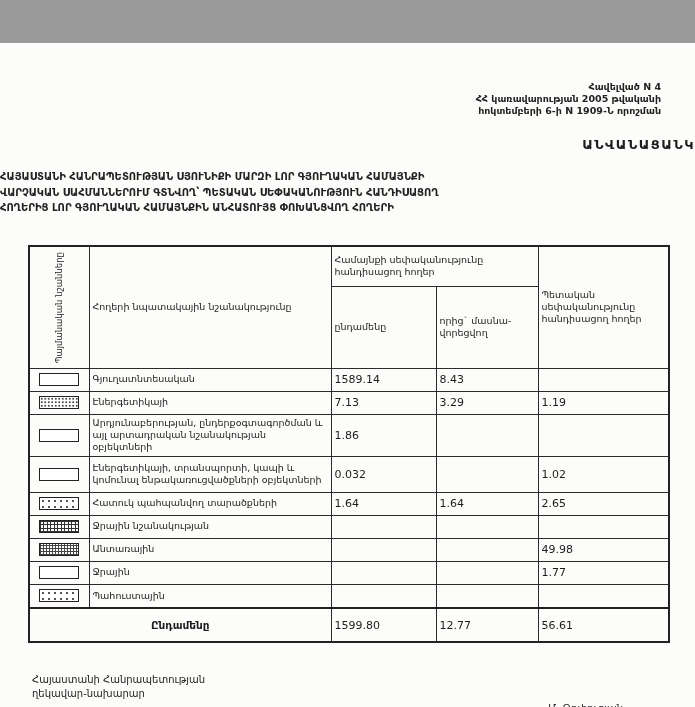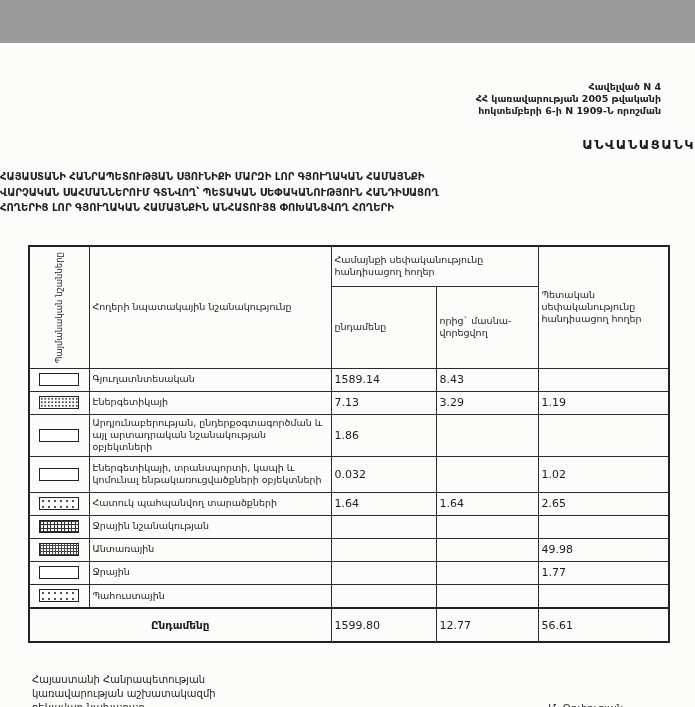--- a/index.html
+++ b/index.html
@@ -223,19 +223,18 @@
         <td colspan="2" class="c-total-label">Ընդամենը</td>
         <td class="c-num">1599.80</td>
         <td class="c-num">12.77</td>
         <td class="c-num">56.61</td>
       </tr>
     </tbody>
   </table>
 
   <div class="footer-left">
     <div>Հայաստանի Հանրապետության</div>
-    <div>կառավարության աշխատակազմի</div>
     <div>ղեկավար-նախարար</div>
   </div>
 
   <div class="signature">Մ. Թոփուզյան</div>
 
 </div>
 
 </body></html>

